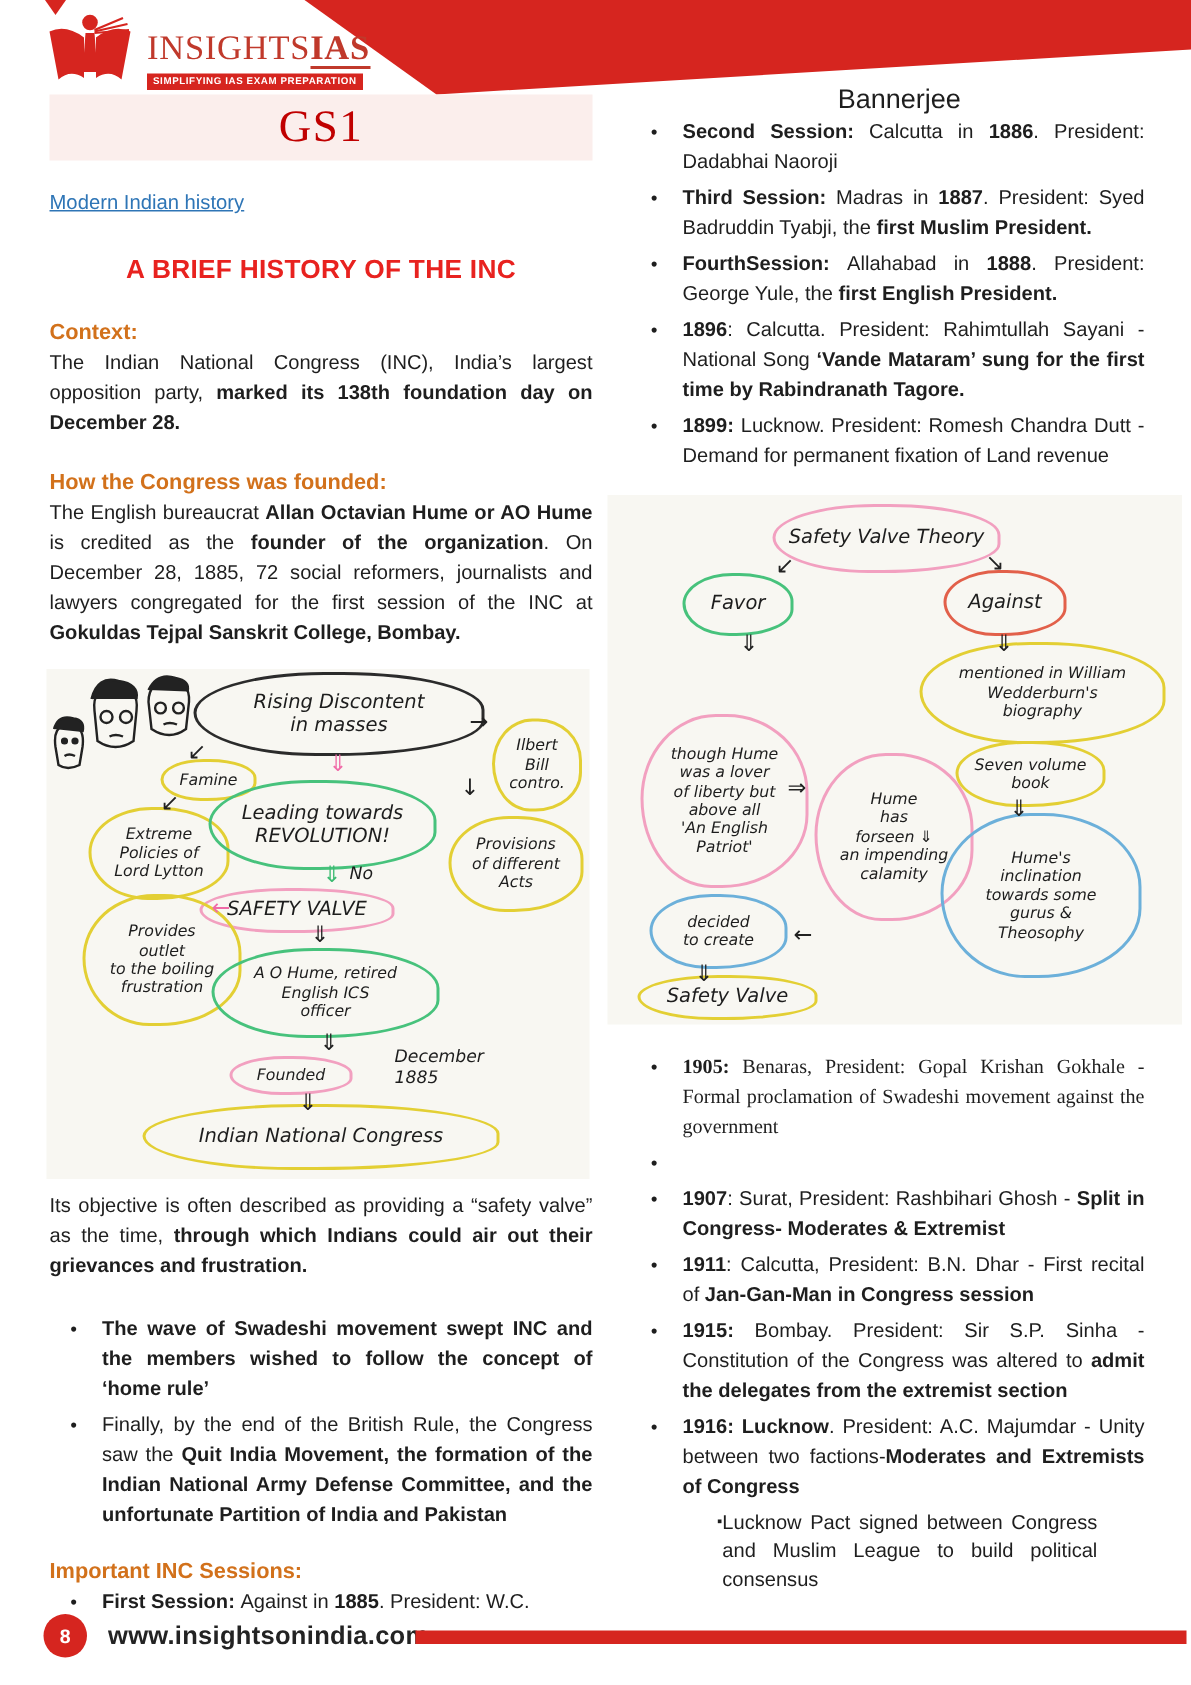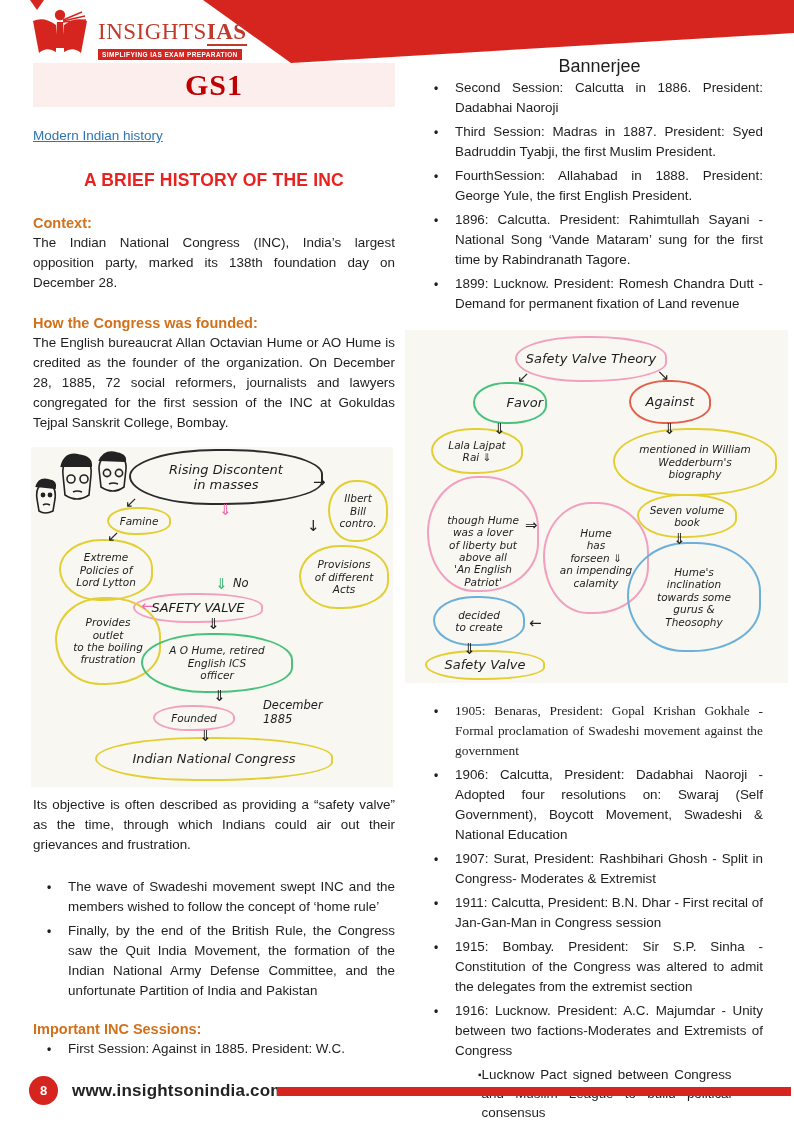--- a/index.html
+++ b/index.html
@@ -10,26 +10,26 @@
   .logo{position:absolute;left:30px;top:8px;display:flex;align-items:flex-start;gap:8px;}
   .logo-text{margin-top:12px;}
   .logo-title{font-family:"Liberation Serif",serif;font-size:23px;color:#c0392b;letter-spacing:.5px;line-height:1;}
   .logo-title .ias{border-bottom:2px solid #c0392b;font-weight:bold;}
   .logo-tagline{display:inline-block;margin-top:3px;background:#d6251f;color:#fff;
         font-size:6.5px;font-weight:700;letter-spacing:.4px;padding:2px 4px;}
   
   .col-left{position:absolute;left:33px;top:63px;width:362px;}
   .col-right{position:absolute;left:420px;top:56px;width:343px;}
   .gs-box{background:#fbeeec;height:44px;display:flex;align-items:center;justify-content:center;margin-bottom:19px;}
-  .gs-title{font-family:"Liberation Serif",serif;font-weight:700;font-size:30px;color:#c00000;letter-spacing:1px;}
+  .gs-title{font-family:"Liberation Serif",serif;font-weight:400;font-size:30px;color:#c00000;letter-spacing:1px;}
   .cat-link{display:inline-block;color:#2e75b6;font-size:13.5px;text-decoration:underline;margin-bottom:27px;cursor:pointer;}
   .doc-title{color:#e8221f;font-weight:700;font-size:17.5px;text-align:center;margin:0 0 24px 0;letter-spacing:.2px;}
   .sec-head{color:#d2711b;font-weight:700;font-size:14.5px;margin:0 0 2px 0;}
   .para{font-size:13.4px;line-height:20px;text-align:justify;margin:0 0 22px 0;}
-  .bold{font-weight:400;}
+  .bold{font-weight:700;}
   ul.blist{list-style:none;margin:2px 0 20px 0;padding:0;}
   ul.blist li{display:flex;margin-bottom:4px;}
   .mk{flex:0 0 35px;padding-left:14px;box-sizing:border-box;font-weight:700;font-size:12px;line-height:20px;}
   .mk2{flex:0 0 35px;padding-left:58px;box-sizing:border-box;font-size:10px;line-height:19px;}
   .bt{flex:1;font-size:13.4px;line-height:20px;text-align:justify;}
   .serif-item .bt{font-family:"Liberation Serif",serif;}
   .cont-line{margin-left:16px;font-size:18px;line-height:20px;text-align:center;}
   .sub-item{margin:2px 0 2px 0;}
   .sub-item .bt{flex:0 0 250px;}
   
@@ -130,20 +130,22 @@
       <div class="bubble bub-y" style="left:297px;top:33px;width:60px;height:62px;"><span>Ilbert
 Bill
 contro.</span></div>
       <div class="bubble bub-y" style="left:76px;top:60px;width:64px;height:28px;"><span>Famine</span></div>
       <div class="bubble bub-y" style="left:28px;top:92px;width:94px;height:62px;"><span>Extreme
 Policies of
 Lord Lytton</span></div>
       <div class="bubble bub-y" style="left:268px;top:98px;width:90px;height:64px;"><span>Provisions
 of different
 Acts</span></div>
+      <div class="bubble bub-g big" style="left:108px;top:74px;width:152px;height:60px;"><span>Leading towards
+REVOLUTION!</span></div>
       <div class="bubble bub-p big" style="left:102px;top:146px;width:130px;height:30px;"><span>SAFETY VALVE</span></div>
       <div class="bubble bub-y" style="left:24px;top:150px;width:106px;height:88px;"><span>Provides
 outlet
 to the boiling
 frustration</span></div>
       <div class="bubble bub-g" style="left:110px;top:186px;width:152px;height:60px;"><span>A O Hume, retired
 English ICS
 officer</span></div>
       <div class="bubble bub-p" style="left:122px;top:258px;width:82px;height:26px;"><span>Founded</span></div>
       <div class="plain-note" style="left:232px;top:252px;">December
@@ -207,28 +209,26 @@
           <div class="bt"><span class="bold">1896</span><span>: Calcutta. President: Rahimtullah Sayani - National Song </span><span class="bold">‘Vande Mataram’ sung for the first time by Rabindranath Tagore.</span></div>
         </li>
       <li>
           <span class="mk">•</span>
           <div class="bt"><span class="bold">1899:</span><span> Lucknow. President: Romesh Chandra Dutt - Demand for permanent fixation of Land revenue</span></div>
         </li>
     </ul>
 
     <div class="sketch sk2">
       <div class="bubble bub-p big" style="left:110px;top:6px;width:152px;height:46px;"><span>Safety Valve Theory</span></div>
-      <div class="bubble bub-g big" style="left:68px;top:52px;width:74px;height:42px;justify-content:flex-end;"><span>Favor</span></div>
+      <div class="bubble bub-g big" style="left:50px;top:52px;width:74px;height:42px;"><span>Favor</span></div>
       <div class="bubble bub-r big" style="left:224px;top:50px;width:82px;height:44px;"><span>Against</span></div>
-      <div class="bubble bub-y" style="left:26px;top:98px;width:92px;height:46px;"><span>Lala Lajpat
-Rai ⇓</span></div>
       <div class="bubble bub-y" style="left:208px;top:98px;width:164px;height:68px;"><span>mentioned in William
 Wedderburn's
 biography</span></div>
-      <div class="bubble bub-p" style="left:22px;top:146px;width:112px;height:116px;align-items:flex-end;"><span>though Hume
+      <div class="bubble bub-p" style="left:22px;top:146px;width:112px;height:116px;"><span>though Hume
 was a lover
 of liberty but
 above all
 'An English
 Patriot'</span></div>
       <div class="bubble bub-p" style="left:138px;top:172px;width:106px;height:112px;"><span>Hume
 has
 forseen ⇓
 an impending
 calamity</span></div>
@@ -253,21 +253,20 @@
       <span class="arr" style="left:58px;top:310px;">⇓</span>
     </div>
 
     <ul class="blist" style="margin-bottom:0;">
       <li class="serif-item">
           <span class="mk">•</span>
           <div class="bt"><span class="bold">1905:</span><span> Benaras, President: Gopal Krishan Gokhale - Formal proclamation of Swadeshi movement against the government</span></div>
         </li>
       <li>
           <span class="mk">•</span>
-          <div class="bt"><span class="bold">1906</span><span>: Calcutta, President: Dadabhai Naoroji - </span><span class="bold">Adopted four resolutions on:</span><span> Swaraj (Self Government), Boycott Movement, Swadeshi &amp; National Education</span></div>
         </li>
       <li>
           <span class="mk">•</span>
           <div class="bt"><span class="bold">1907</span><span>: Surat, President: Rashbihari Ghosh - </span><span class="bold">Split in Congress- Moderates &amp; Extremist</span></div>
         </li>
       <li>
           <span class="mk">•</span>
           <div class="bt"><span class="bold">1911</span><span>: Calcutta, President: B.N. Dhar - First recital of </span><span class="bold">Jan-Gan-Man in Congress session</span></div>
         </li>
       <li>

